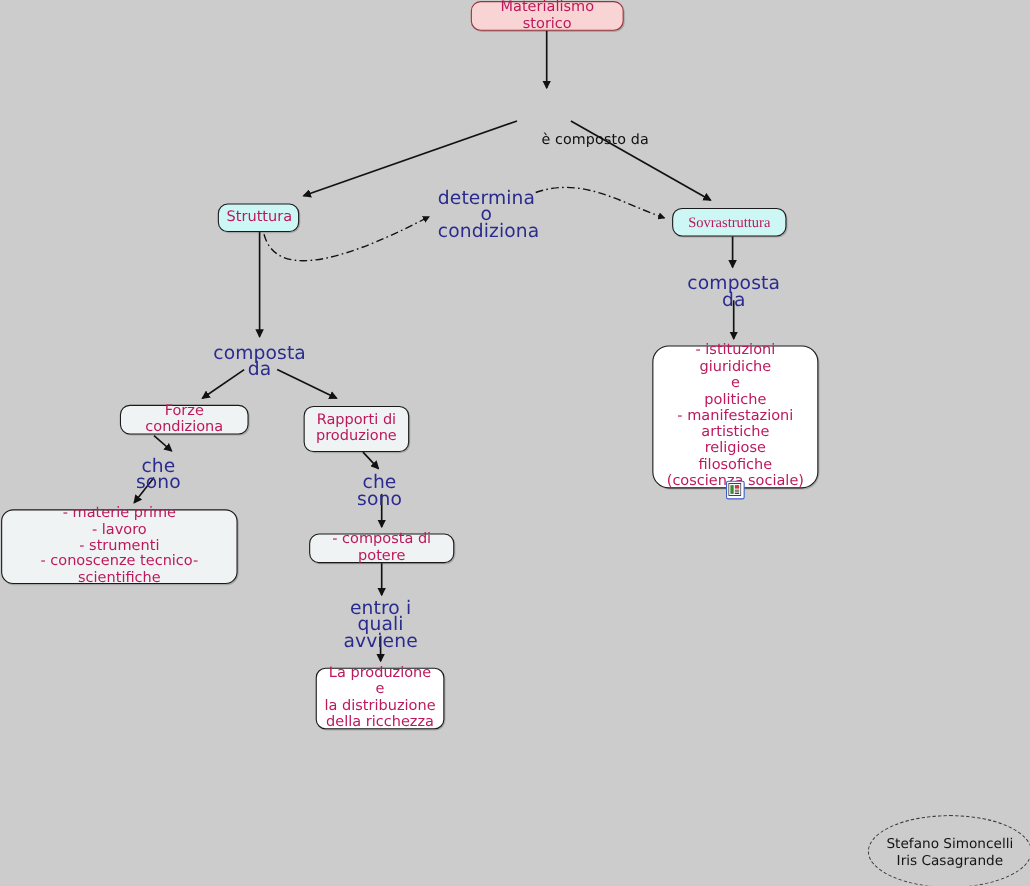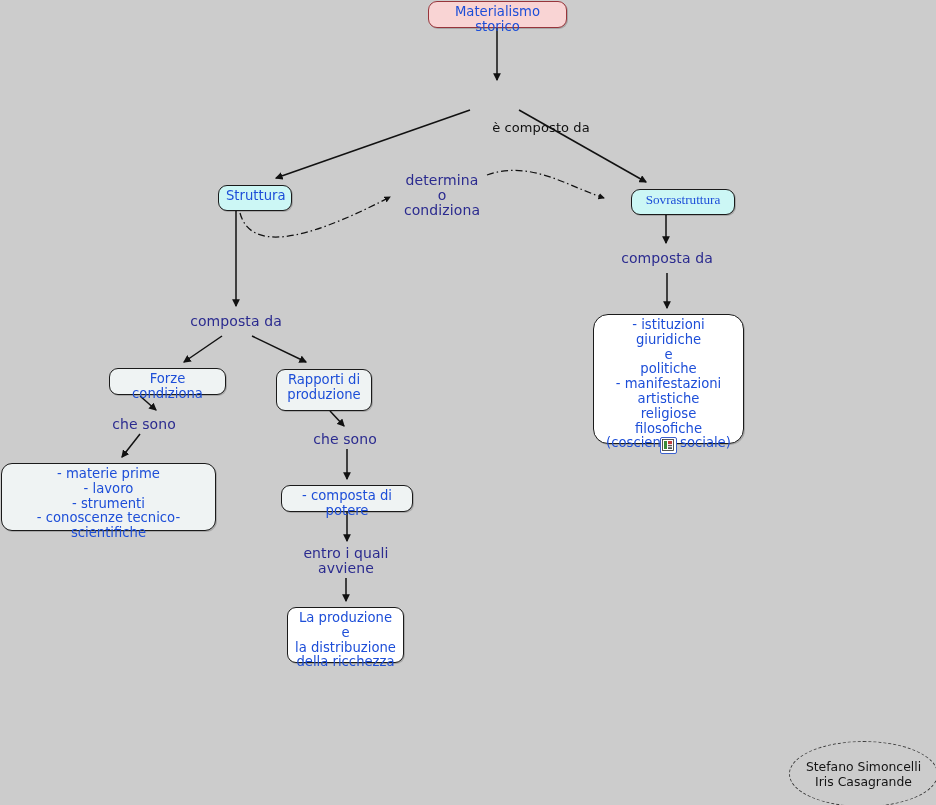--- a/index.html
+++ b/index.html
@@ -28,48 +28,48 @@
     width: 936px;
     height: 805px;
     pointer-events: none;
   }
   .node {
     position: absolute;
     box-sizing: border-box;
     border: 1.4px solid #1a1a1a;
     border-radius: 9px;
     display: flex;
+    align-items: center;
     justify-content: center;
     text-align: center;
-    color: #1d4ed8;
+    color: #be185d;
     font-size: 13.2px;
     line-height: 14.8px;
     padding: 3px 7px;
     background: #eff3f3;
     box-shadow: 1px 1px 0 rgba(0,0,0,0.18);
   }
   .node.pink {
     background: #f9d4d4;
     border-color: #97353b;
     border-width: 1.5px;
   }
   .node.cyan {
     background: #ccf7f5;
-    margin-left: 20px;
   }
   .node.white {
     background: #ffffff;
   }
   .node .lines {
     width: 100%;
   }
   .link-label {
     position: absolute;
     color: #2b2b8f;
-    font-size: 14px;
+    font-size: 17px;
     line-height: 15px;
     text-align: center;
     white-space: pre-line;
     letter-spacing: 0.1px;
   }
   .link-label.black {
     color: #101010;
     font-size: 13px;
     margin-top: 28px;
   }

